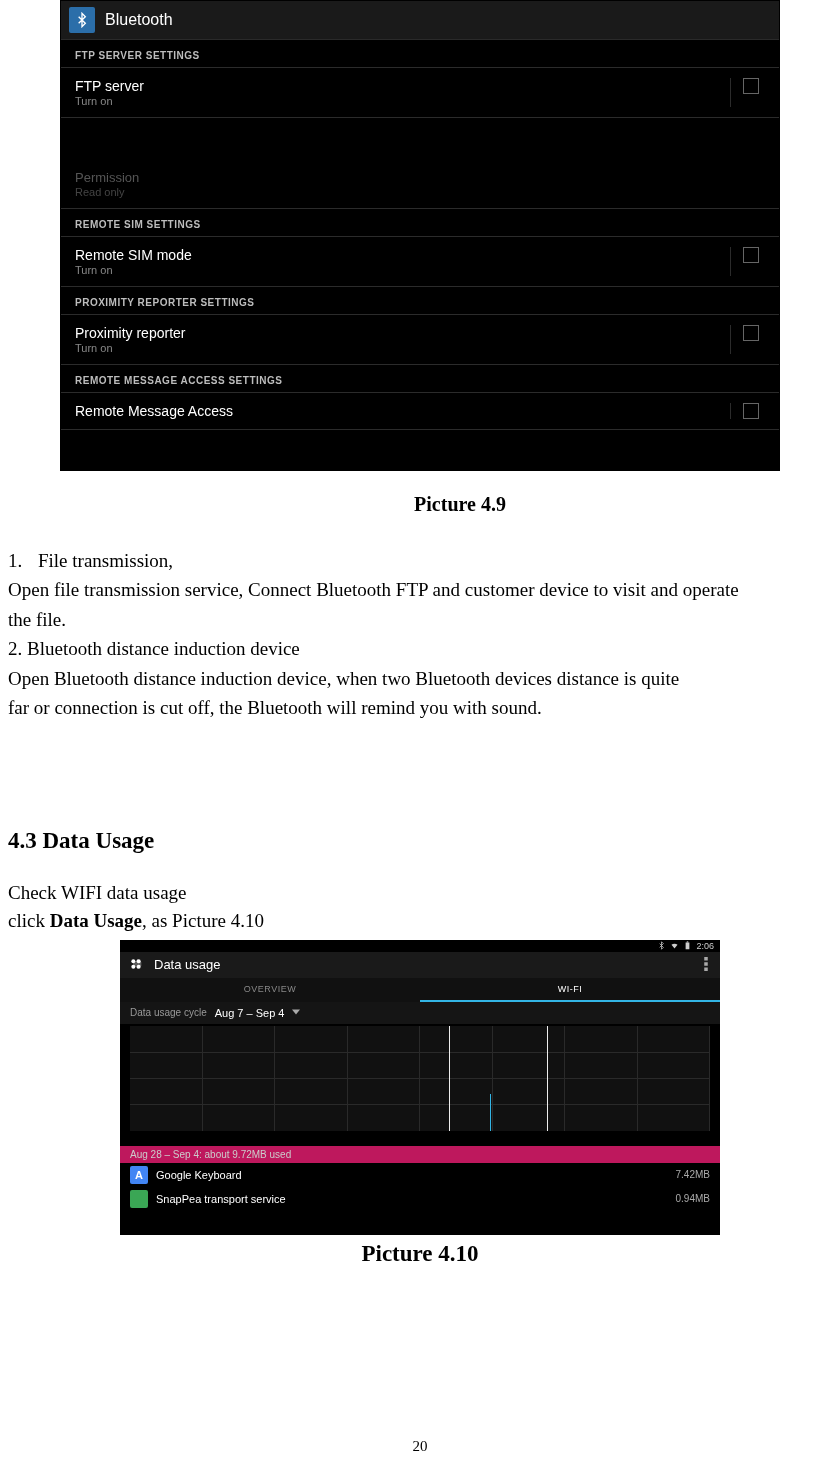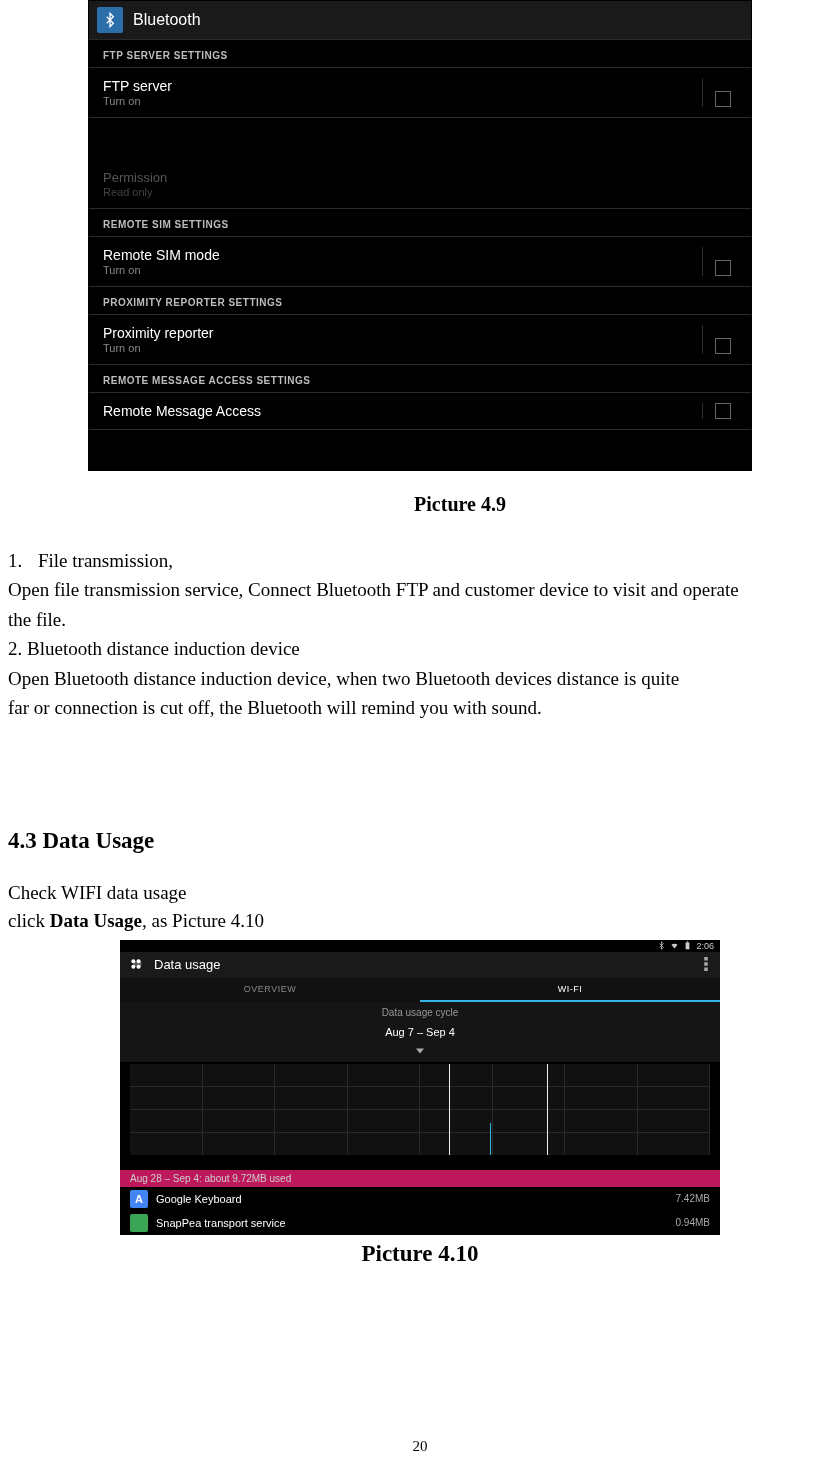--- a/index.html
+++ b/index.html
@@ -10,21 +10,21 @@
     font-family: "Times New Roman", serif;
     color: #000;
     position: relative;
     padding: 0;
   }
   .page-wrap { padding: 0 0 40px 0; }
 
   
   .screenshot-bt {
     margin: 0 auto;
-    width: 664px;
+    width: 720px;
     background: #000;
     border: 1px solid #000;
     color: #fff;
     font-family: "Helvetica Neue", Arial, sans-serif;
     font-size: 12px;
     padding-bottom: 40px;
   }
   .bt-header {
     display: flex;
     align-items: center;
@@ -44,21 +44,21 @@
   .bt-section-hdr {
     padding: 10px 14px 6px;
     font-size: 10px;
     letter-spacing: 0.5px;
     color: #bdbdbd;
     font-weight: bold;
     border-bottom: 1px solid #2b2b2b;
   }
   .bt-row {
     display: flex;
-    align-items: flex-end;
+    align-items: flex-start;
     padding: 10px 14px;
     border-bottom: 1px solid #2b2b2b;
     gap: 12px;
   }
   .bt-row-labels { flex: 1; }
   .bt-row-title { font-size: 14px; color: #fff; }
   .bt-row-sub { font-size: 11px; color: #888; margin-top: 1px; }
   .bt-row.disabled .bt-row-title { color: #555; font-size: 13px; margin-top: 42px; }
   .bt-row.disabled .bt-row-sub { color: #444; }
   .checkbox {
@@ -134,25 +134,24 @@
   .du-tab {
     flex: 1; text-align: center;
     padding: 6px 0;
     font-size: 9px;
     letter-spacing: 0.5px;
     color: #888;
     border-bottom: 2px solid transparent;
   }
   .du-tab.active { color: #fff; border-bottom-color: #33b5e5; }
   .du-cycle {
-    display: flex; align-items: center; gap: 8px;
+    display: flex; align-items: flex-start; gap: 8px;
     padding: 5px 10px;
     background: #151515;
     font-size: 10px;
-    flex-direction: column;
   }
   .du-cycle-label { color: #999; }
   .du-cycle-value { color: #fff; font-size: 11px; }
   .du-cycle-caret svg { width: 8px; height: 8px; }
   .du-chart {
     background: #111;
     margin: 2px 10px;
     height: 105px;
     position: relative;
     display: flex;

